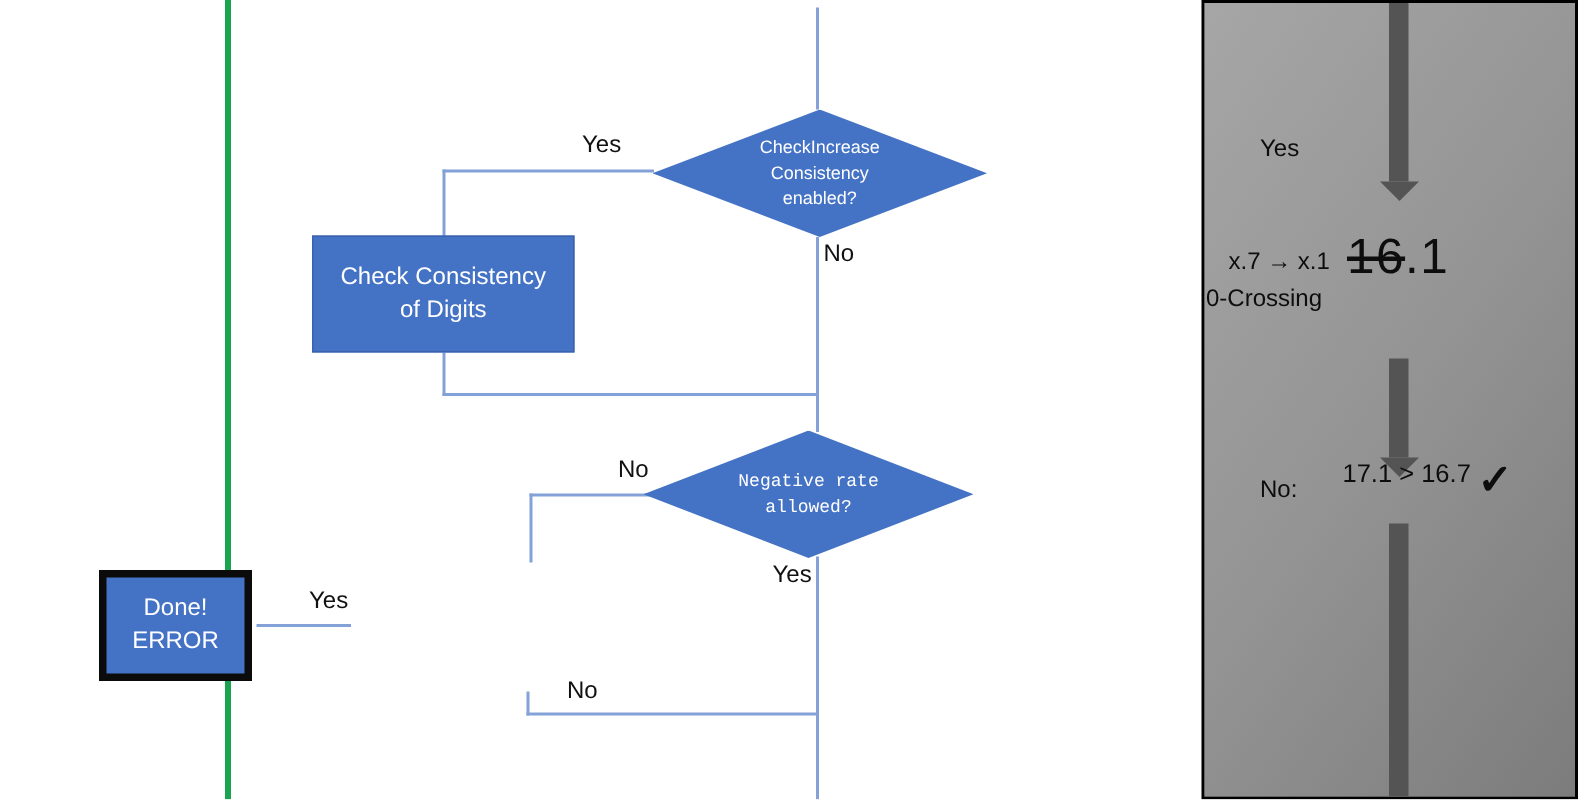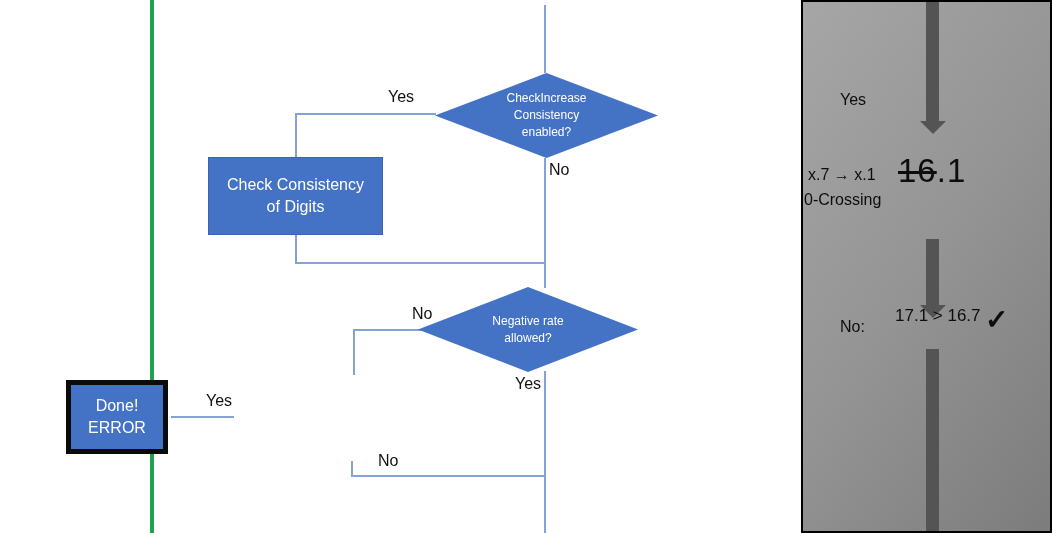--- a/index.html
+++ b/index.html
@@ -60,21 +60,21 @@
     <span>CheckIncrease</span>
     <span>Consistency</span>
     <span>enabled?</span>
   </div>
 
   <div class="proc" style="left:208px;top:157px;width:175px;height:78px;font-size:16px;line-height:22px;">
     <span>Check Consistency</span>
     <span>of Digits</span>
   </div>
 
-  <div class="diamond" style="left:418px;top:287px;width:220px;height:85px;font-size:12px;line-height:17px;">
+  <div class="diamond" style="left:429px;top:287px;width:220px;height:85px;font-size:12px;line-height:17px;font-family:Liberation Mono, monospace;">
     <span>Negative rate</span>
     <span>allowed?</span>
   </div>
 
 
   <div class="done-box" style="left:66px;top:380px;width:102px;height:74px;font-size:16px;line-height:22px;">
     <span>Done!</span>
     <span>ERROR</span>
   </div>
 
@@ -85,21 +85,21 @@
   <span class="lbl" style="left:206px;top:392px;">Yes</span>
   <span class="lbl" style="left:378px;top:452px;">No</span>
 
   <div class="panel">
 
     <div class="shaft" style="top:0;height:119px;"></div>
     <div class="ahead" style="top:119px;"></div>
 
     <span class="ptext" style="left:37px;top:89px;font-size:16px;">Yes</span>
 
-    <span class="ptext" style="left:5px;top:164px;font-size:16px;">x.7 → x.1</span>
+    <span class="ptext" style="left:16px;top:164px;font-size:16px;">x.7 → x.1</span>
     <span class="ptext" style="left:1px;top:189px;font-size:16px;">0-Crossing</span>
 
     <span class="bignum" style="left:95px;top:150px;"><span class="struck">16</span><span>.1</span></span>
 
     <div class="shaft" style="top:237px;height:66px;"></div>
     <div class="ahead" style="top:303px;"></div>
 
     <span class="ptext" style="left:37px;top:316px;font-size:16px;">No:</span>
     <span class="ptext" style="left:92px;top:304px;font-size:17px;">17.1 &gt; 16.7</span>
     <span class="ptext" style="left:182px;top:301px;font-size:28px;font-weight:bold;">✓</span>

